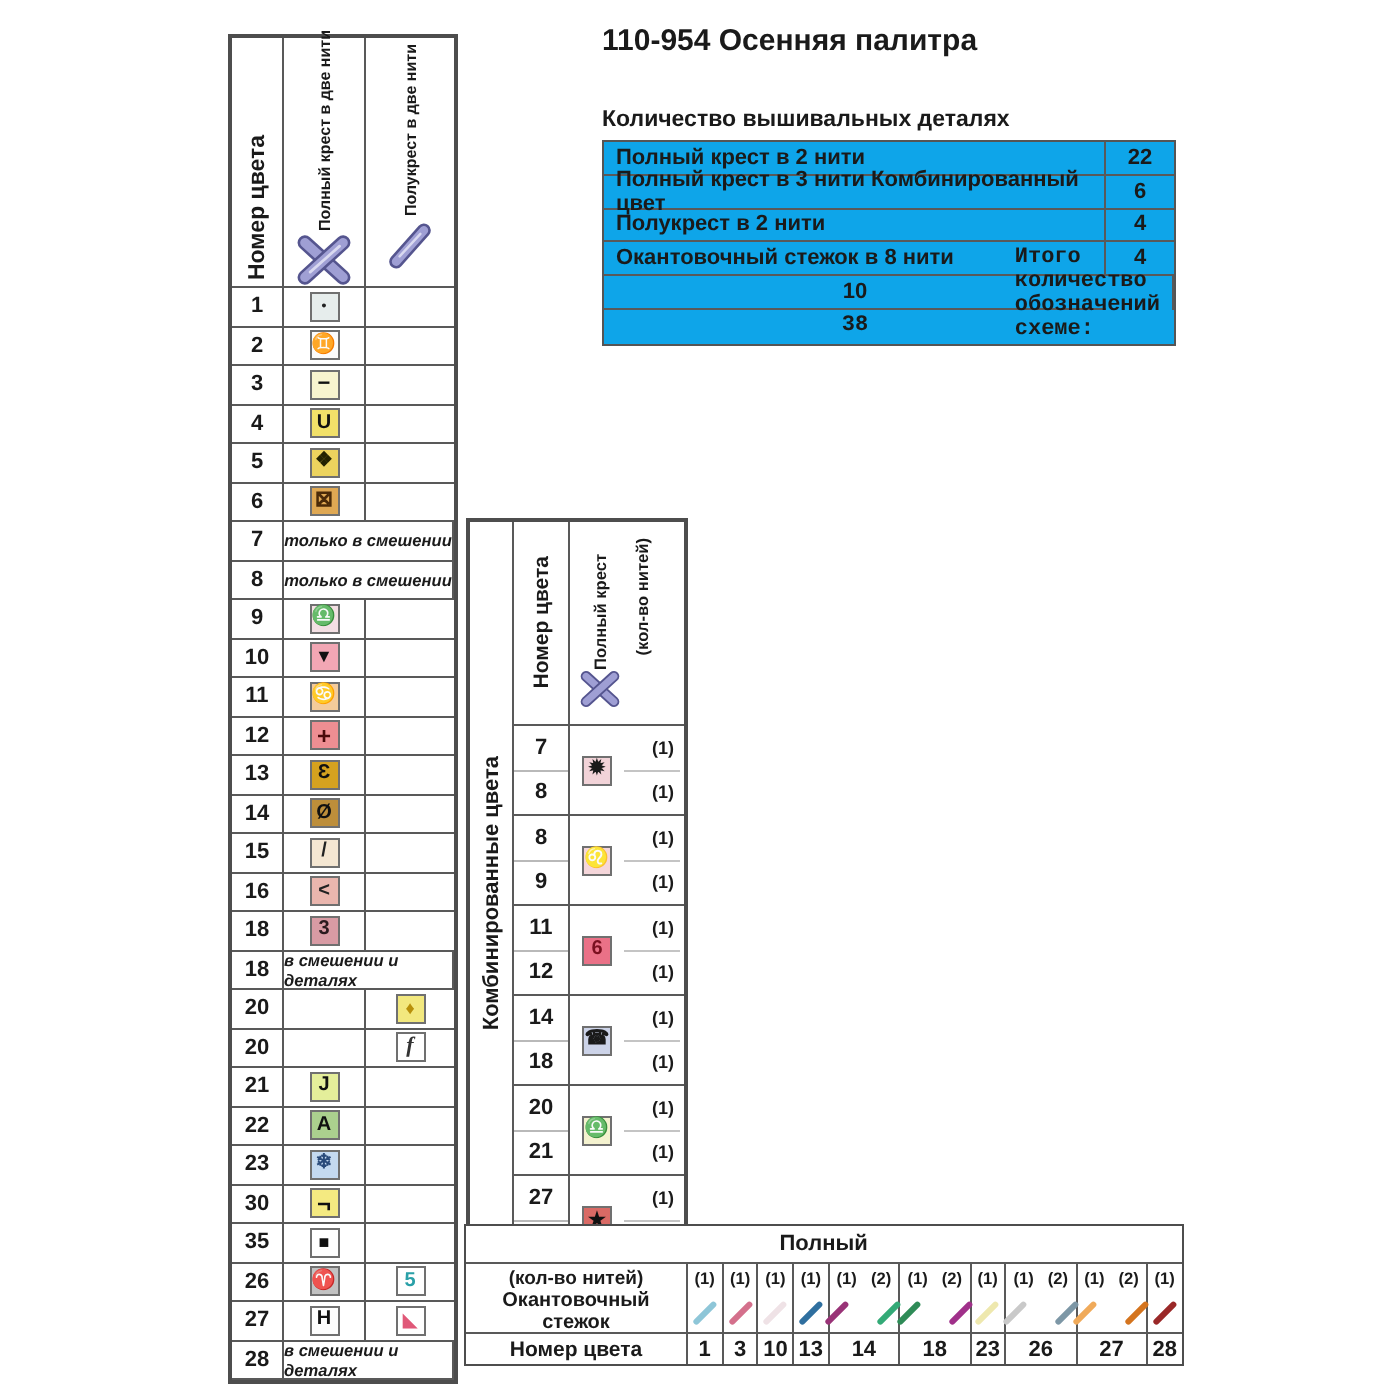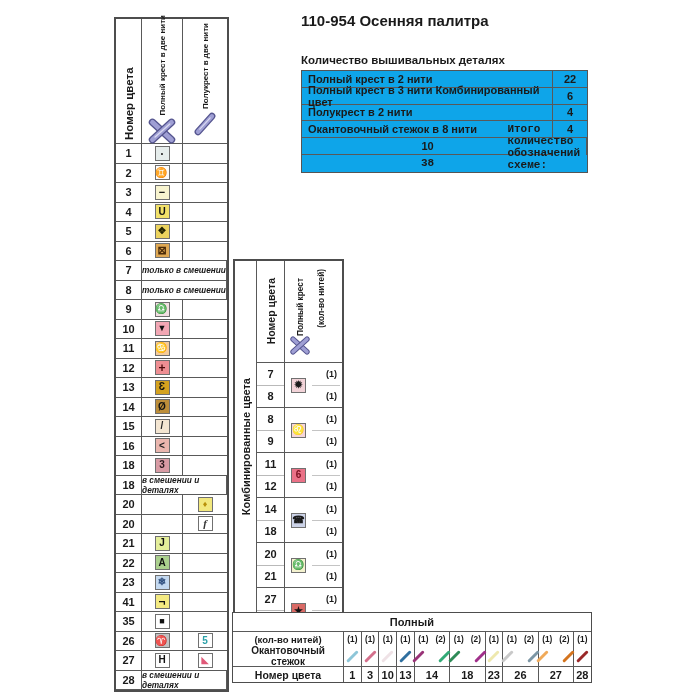--- a/index.html
+++ b/index.html
@@ -203,21 +203,21 @@
       <div class="lnum">22</div>
       <div>
         <span class="sym-box" style="background: rgb(171, 208, 142); color: rgb(17, 17, 17); font-size: 10px;">A</span>
       </div>
       <div class="lastcol"></div>
       <div class="lnum">23</div>
       <div>
         <span class="sym-box" style="background: rgb(196, 217, 240); color: rgb(42, 74, 122); font-size: 10px;">❄</span>
       </div>
       <div class="lastcol"></div>
-      <div class="lnum">41</div>
+      <div class="lnum">30</div>
       <div>
         <span class="sym-box" style="background: rgb(244, 234, 129); color: rgb(17, 17, 17); font-size: 12px;">¬</span>
       </div>
       <div class="lastcol"></div>
       <div class="lnum">35</div>
       <div>
         <span class="sym-box" style="background: rgb(255, 255, 255); color: rgb(17, 17, 17); font-size: 9px;">■</span>
       </div>
       <div class="lastcol"></div>
       <div class="lnum">26</div>

